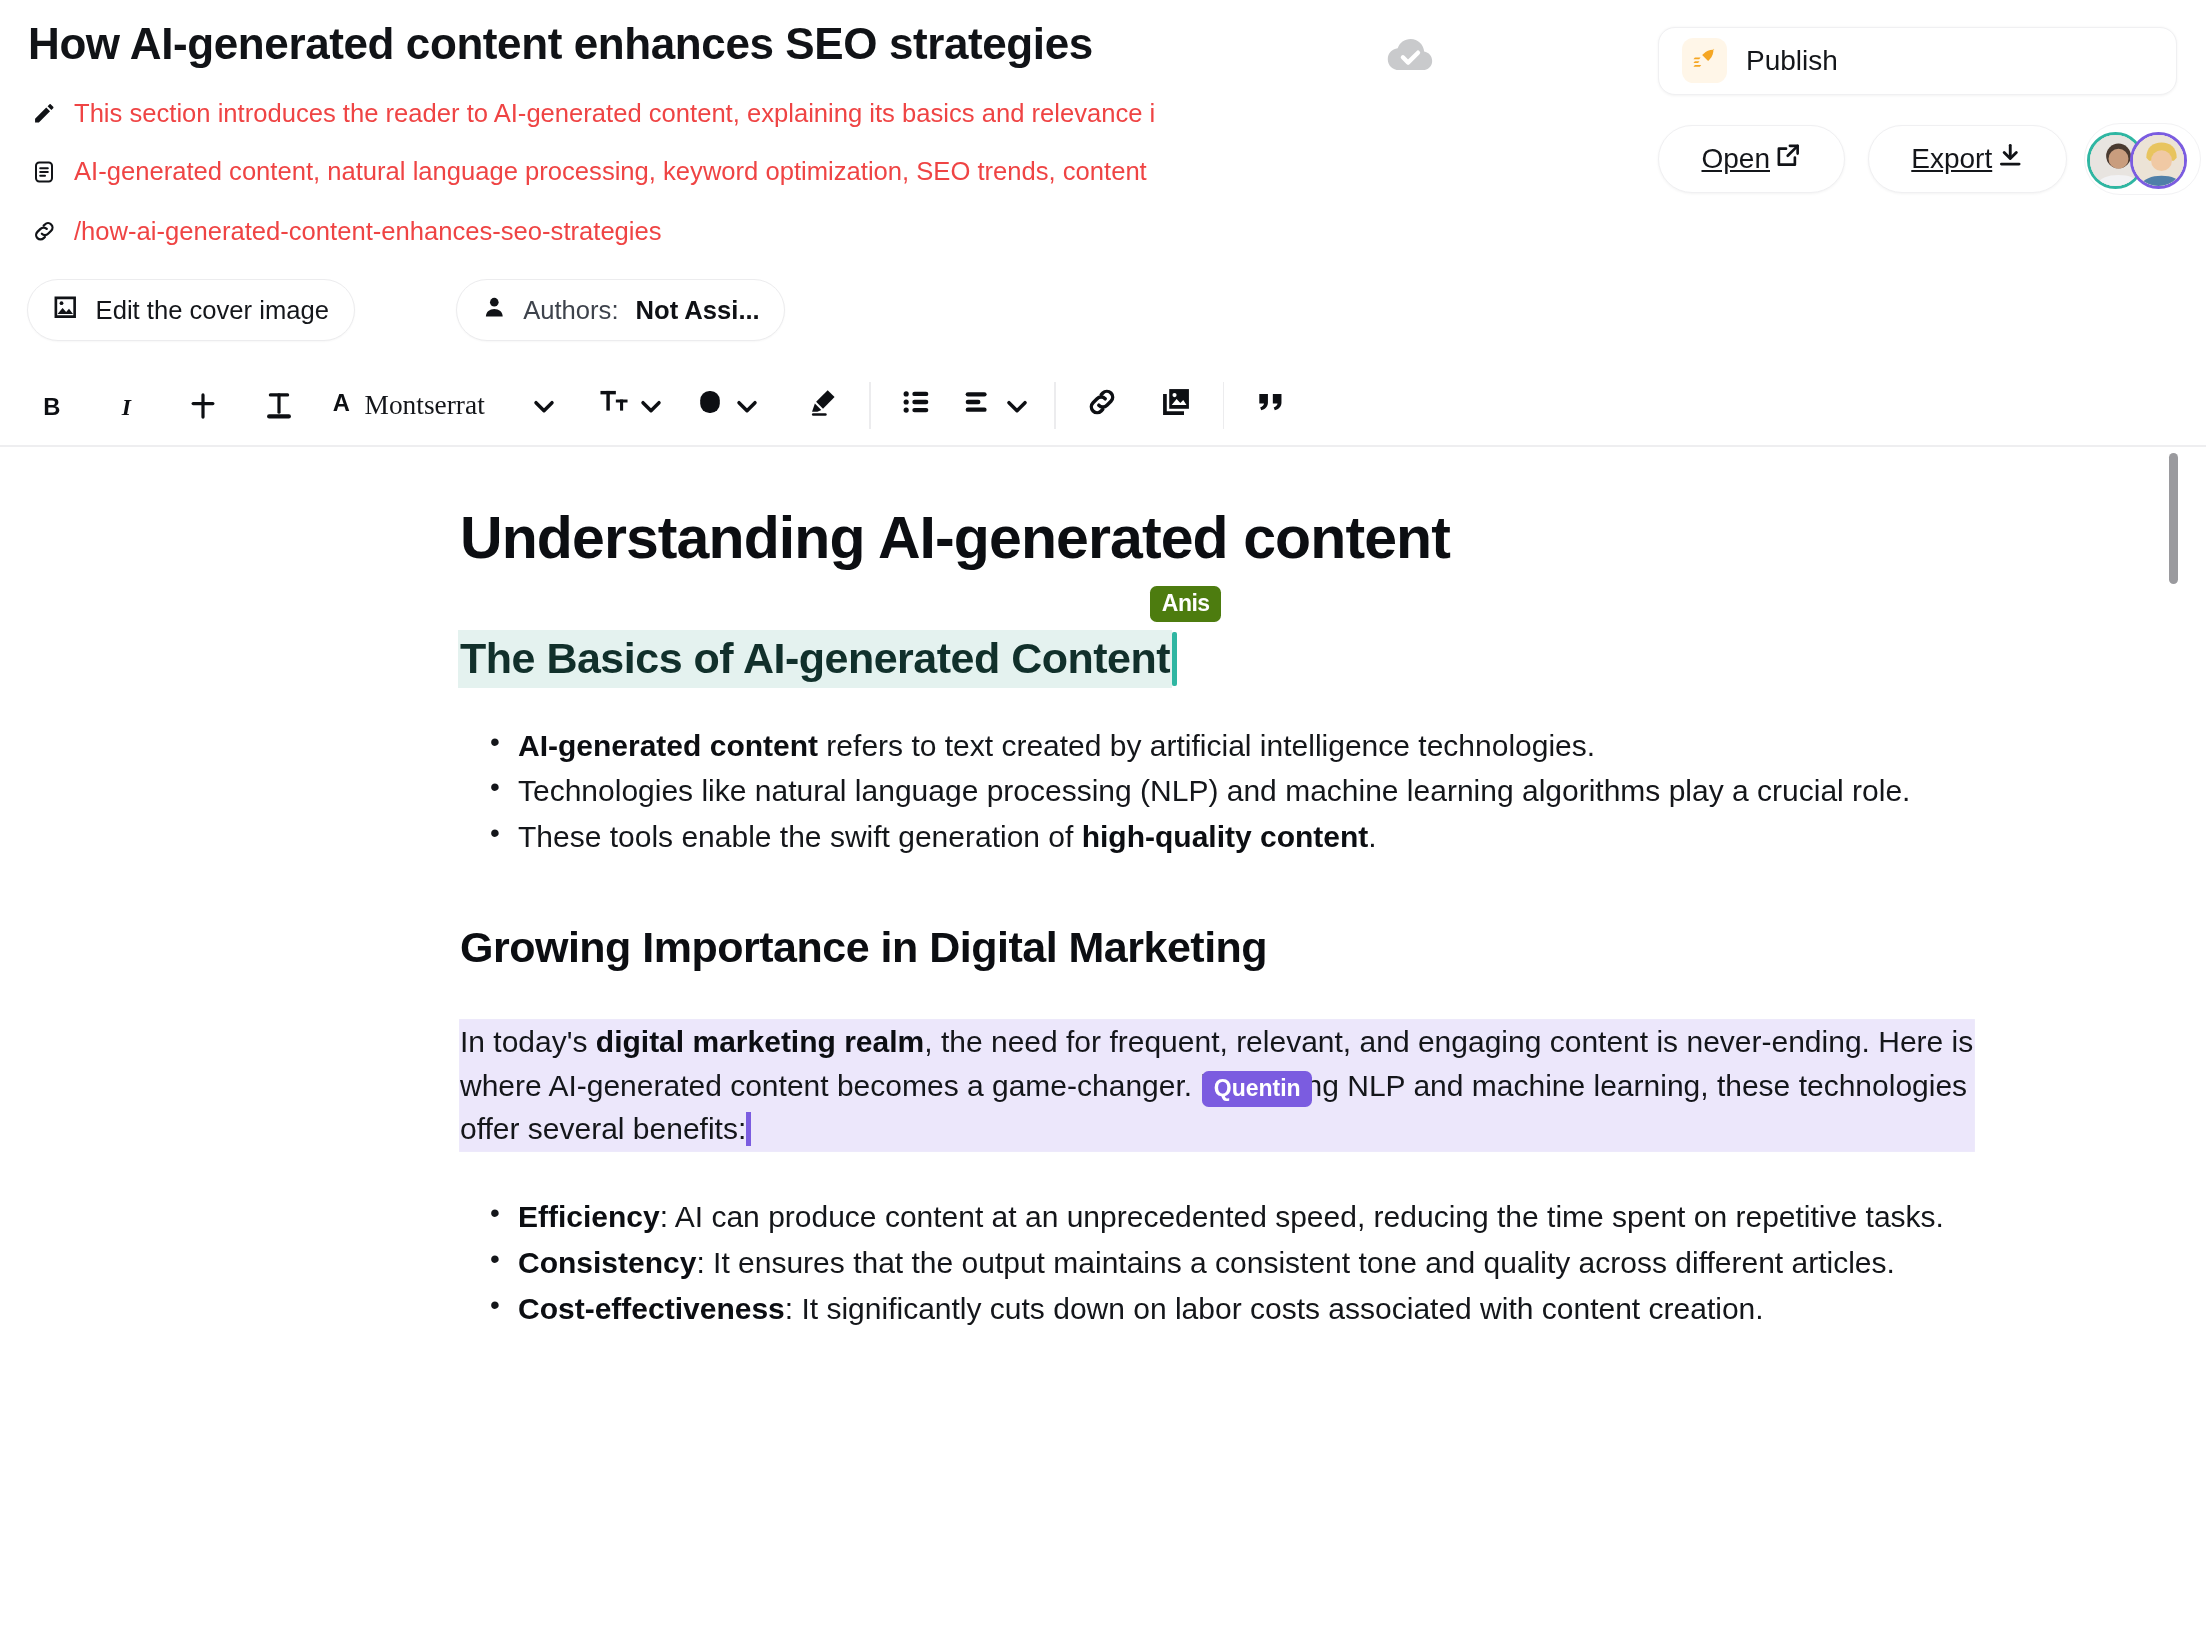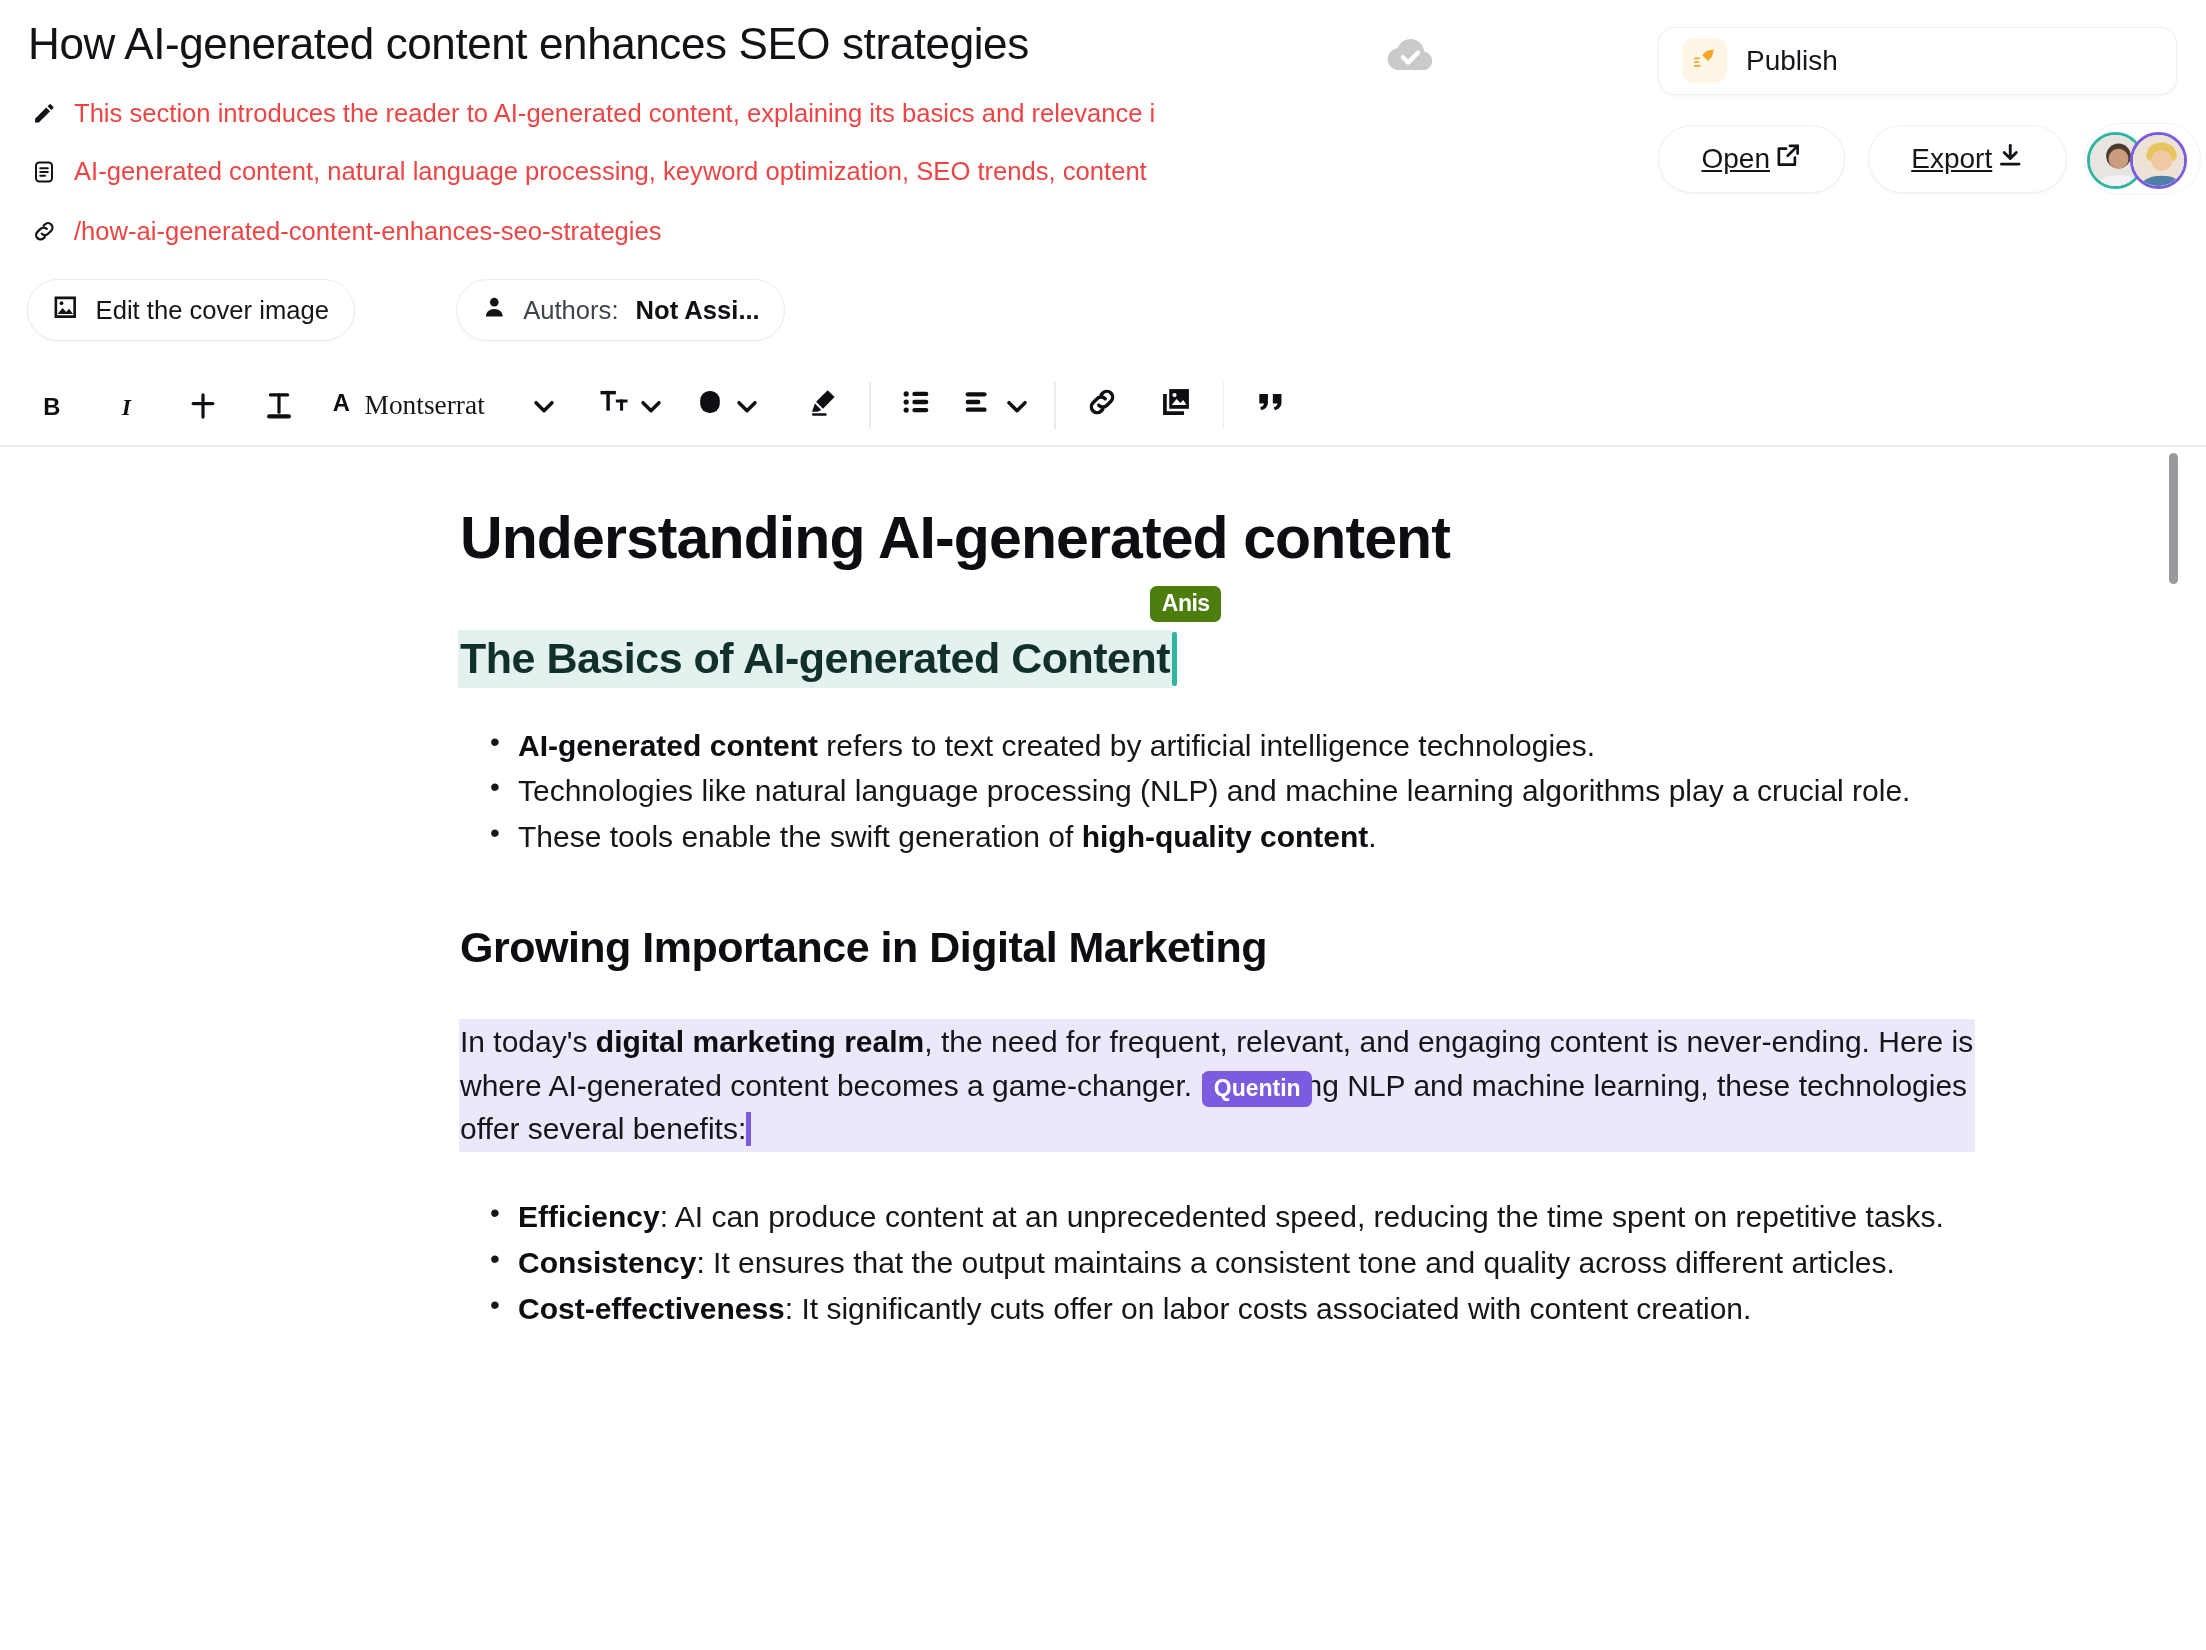--- a/index.html
+++ b/index.html
@@ -16,21 +16,21 @@
     position: relative;
     width: 2207px;
     height: 367px;
     background: #ffffff;
   }
 
   .doc-title {
     position: absolute;
     left: 28px; top: 19px;
     font-size: 44px;
-    font-weight: 400;
+    font-weight: 700;
     color: #111317;
     letter-spacing: -0.4px;
     white-space: nowrap;
   }
 
   .save-cloud {
     position: absolute;
     left: 1384px; top: 34px;
     width: 51px; height: 40px;
   }
@@ -604,21 +604,21 @@
     <p class="para sel-purple"><span>In today's </span><b>digital marketing realm</b><span>, the need for frequent, relevant, and engaging content is never-ending. Here is where AI-generated content becomes a game-changer. </span><span class="quentin-inline"><span class="name-tag tag-quentin">Quentin</span></span><span>leveraging NLP and machine learning, these technologies offer several benefits:</span><span class="quentin-bar"></span></p>
 
     <ul class="bullets" style="margin-top:44px">
       <li>
         <b>Efficiency</b><span>: AI can produce content at an unprecedented speed, reducing the time spent on repetitive tasks.</span>
       </li>
       <li>
         <b>Consistency</b><span>: It ensures that the output maintains a consistent tone and quality across different articles.</span>
       </li>
       <li>
-        <b>Cost-effectiveness</b><span>: It significantly cuts offer on labor costs associated with content creation.</span>
+        <b>Cost-effectiveness</b><span>: It significantly cuts down on labor costs associated with content creation.</span>
       </li>
     </ul>
 
   </div>
 </div>
 
 <div class="scrollbar-track">
   <div class="scrollbar-thumb"></div>
 </div>
 

